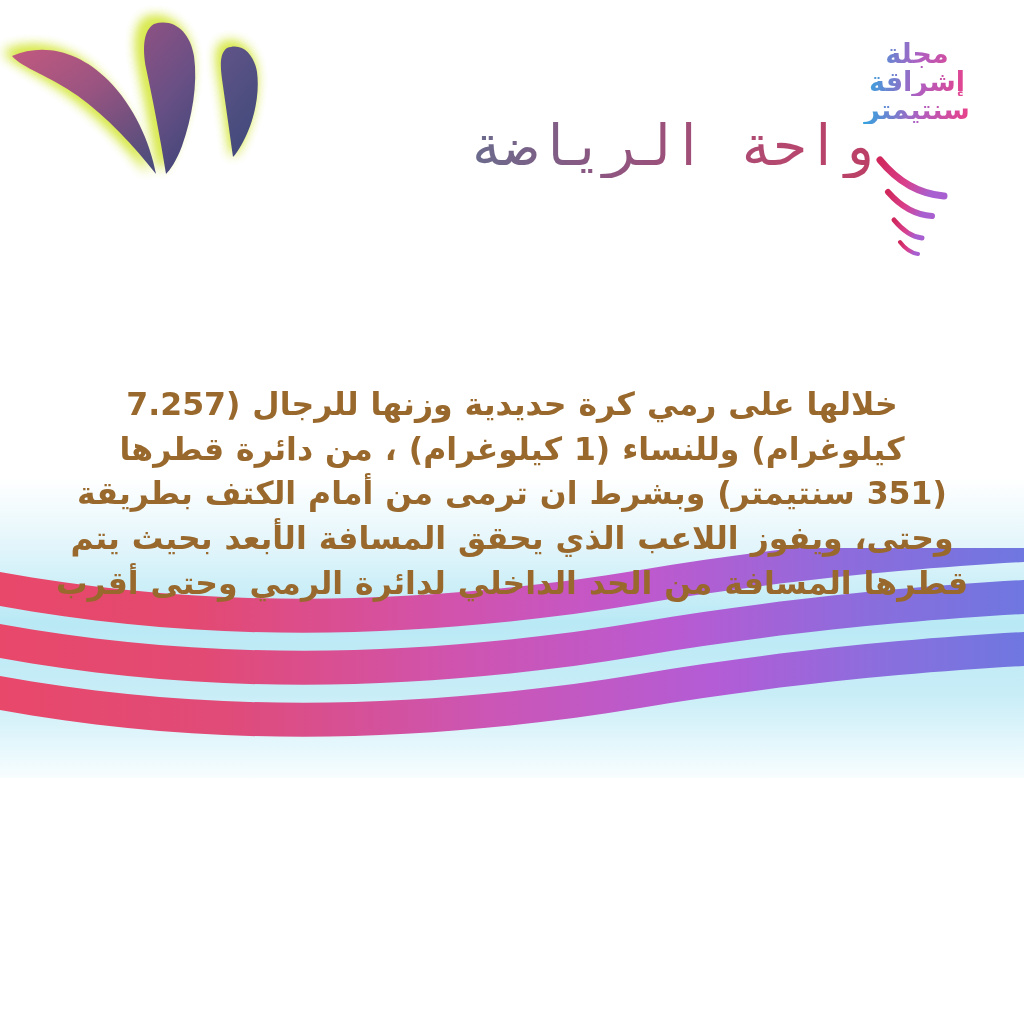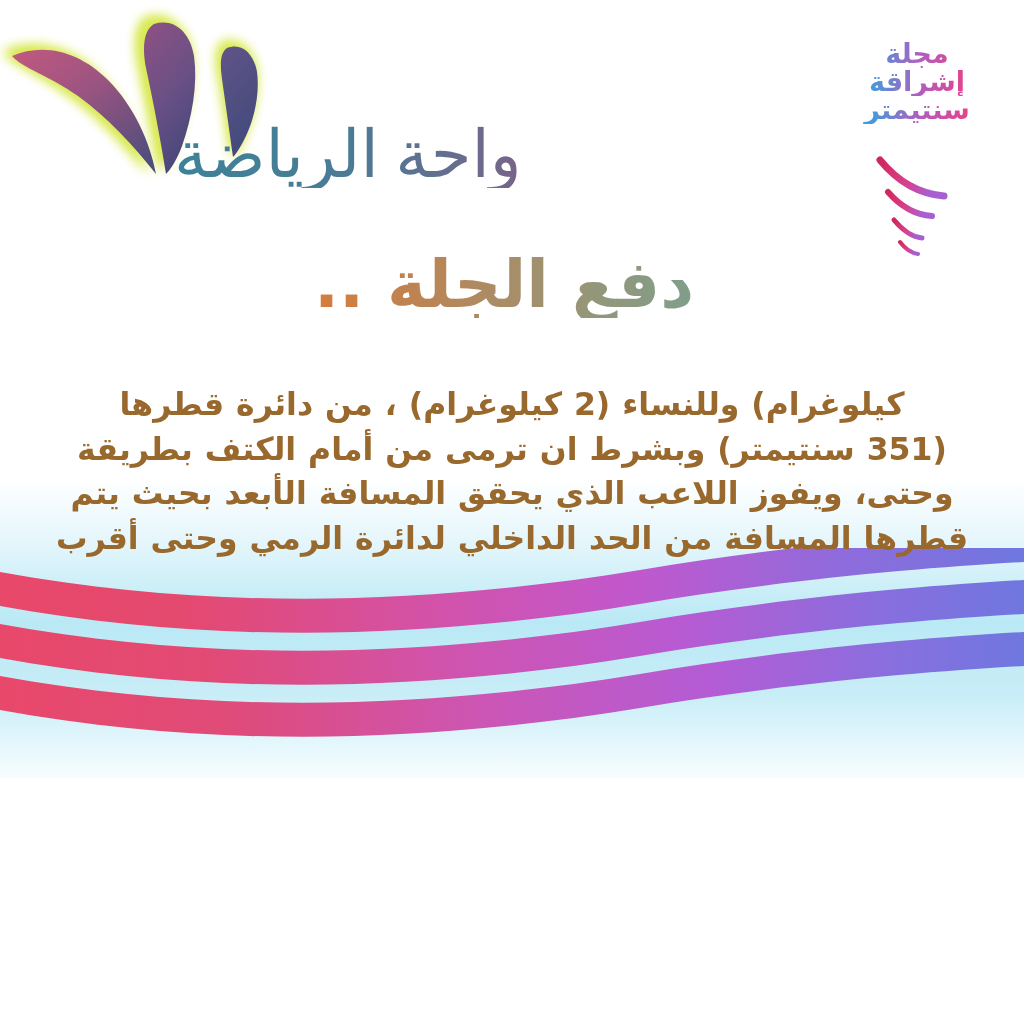--- a/index.html
+++ b/index.html
@@ -100,24 +100,24 @@
     display: block;
   }
 
   
   .title-main {
     position: absolute;
     z-index: 5;
     right: 150px;
     top: 122px;
     width: 700px;
-    text-align: left;
-    font-family: Liberation Serif, serif;
+    text-align: right;
+    font-family: Liberation Mono, monospace;
     font-weight: 400;
-    font-size: 66px;
+    font-size: 56px;
     line-height: 1.0;
     white-space: nowrap;
     background-image: linear-gradient(to left, #bc3f66 0%, #b4486f 14%, #8e5580 38%, #6d6a8c 56%, #4a7c95 76%, #3d8298 100%);
     -webkit-background-clip: text;
     background-clip: text;
     color: transparent;
     -webkit-text-fill-color: transparent;
   }
 
   .title-sub {
@@ -259,22 +259,22 @@
     <g fill="none" stroke="url(#swGrad)" stroke-linecap="round">
       <path d="M22,8 C40,30 62,42 86,44" stroke-width="7"></path>
       <path d="M30,40 C44,56 58,63 74,64" stroke-width="6"></path>
       <path d="M36,68 C46,80 54,85 64,86" stroke-width="5"></path>
       <path d="M42,90 C48,98 54,101 60,102" stroke-width="4"></path>
     </g>
   </svg>
 
   <div class="title-main">واحة الرياضة</div>
 
-  <div class="title-sub">دفع الجلة ..</div>
 
   <div class="body-text">
-    <span class="ln">كيلوغرام) وللنساء (2 كيلوغرام) ، من دائرة قطرها</span>
+    <span class="ln">خلالها على رمي كرة حديدية وزنها للرجال (7.257</span>
+    <span class="ln">كيلوغرام) وللنساء (1 كيلوغرام) ، من دائرة قطرها</span>
     <span class="ln">(351 سنتيمتر) وبشرط ان ترمى من أمام الكتف بطريقة</span>
     <span class="ln">وحتى، ويفوز اللاعب الذي يحقق المسافة الأبعد بحيث يتم</span>
     <span class="ln">قطرها المسافة من الحد الداخلي لدائرة الرمي وحتى أقرب</span>
   </div>
 
 </div>
 
 </body></html>

